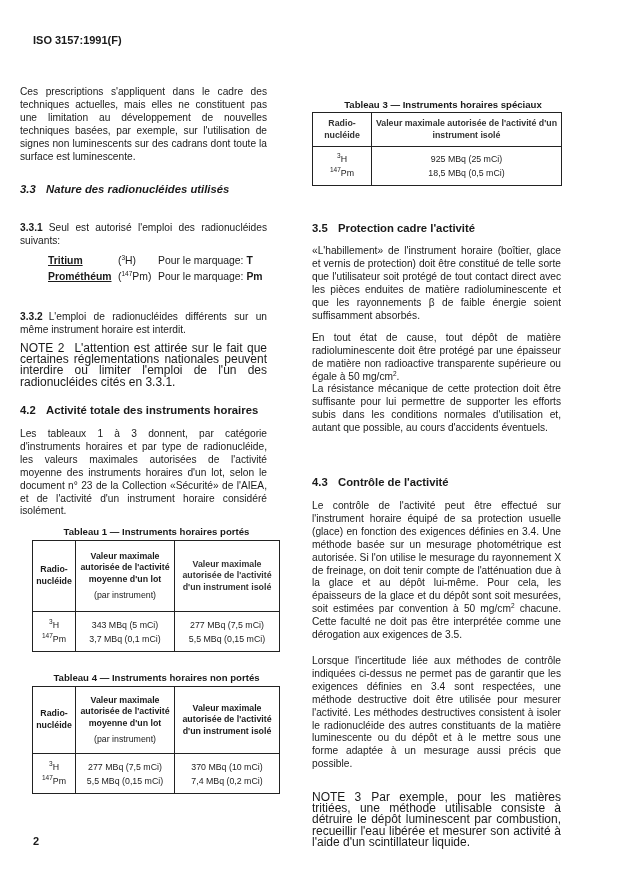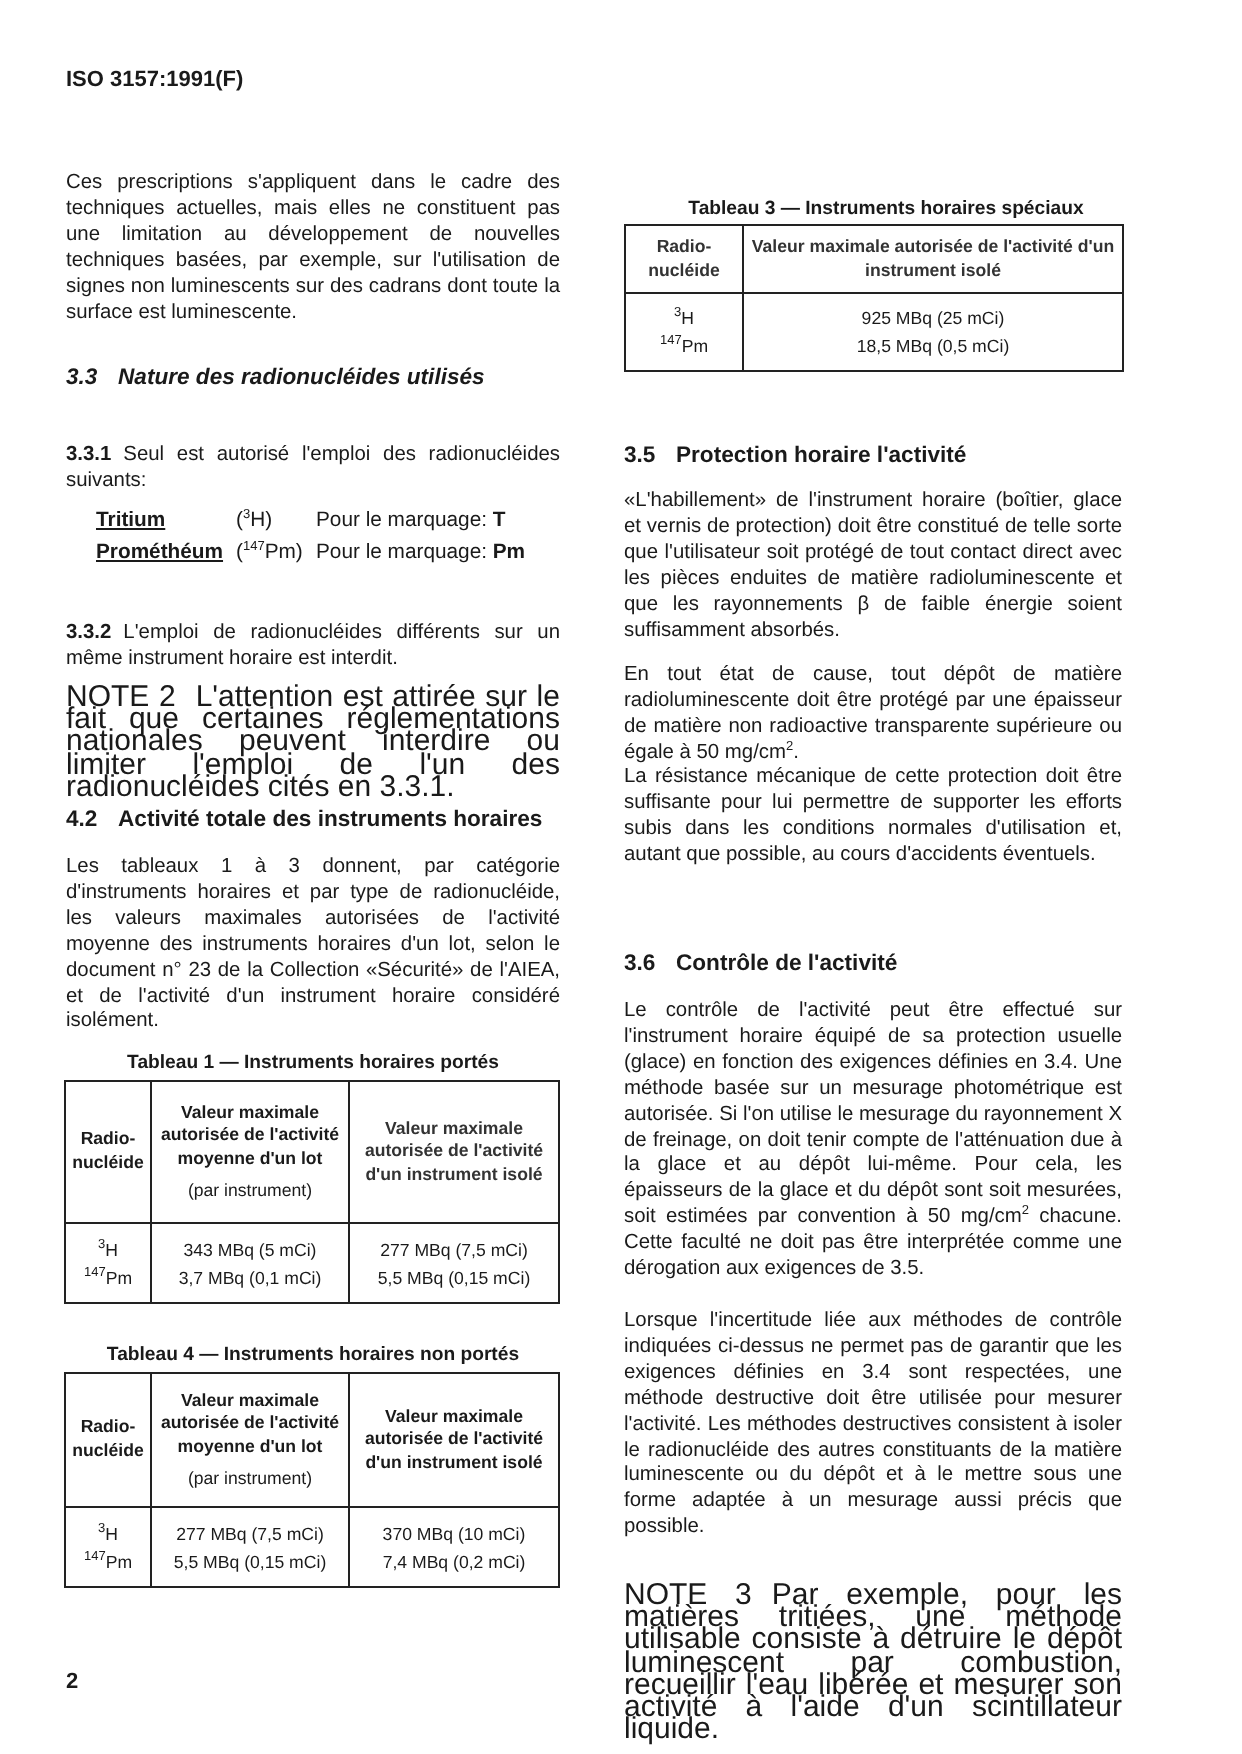--- a/index.html
+++ b/index.html
@@ -5,25 +5,25 @@
   html, body { margin: 0; padding: 0; background: #ffffff; }
   body {
     width: 621px; height: 877px; position: relative; overflow: hidden;
     font-family: "Liberation Sans", "DejaVu Sans", sans-serif;
     color: #1a1a1a;
   }
   .abs { position: absolute; }
   .doc-id { left: 33px; top: 34px; font-size: 11px; font-weight: bold; }
   .para { font-size: 10.2px; line-height: 12.9px; text-align: justify; }
   .para.lastjust { text-align-last: left; }
-  .col-left { left: 33px; width: 247px; }
+  .col-left { left: 20px; width: 247px; }
   .col-right { left: 312px; width: 249px; }
   .h2 { font-size: 11.3px; font-weight: bold; white-space: nowrap; }
   .h2 .num { display: inline-block; width: 26px; }
-  .note { font-size: 15px; line-height: 11.2px; text-align: justify; }
+  .note { font-size: 12px; line-height: 11.2px; text-align: justify; }
   .note .lab { margin-right: 10px; }
   .sub-num { font-weight: bold; margin-right: 6px; }
   sup { font-size: 6.5px; vertical-align: 4px; line-height: 0; }
   .nuclist { left: 48px; font-size: 10.4px; line-height: 16px; }
   .nuclist .row { display: flex; white-space: nowrap; }
   .nuclist .name { width: 70px; font-weight: bold; text-decoration: underline; }
   .nuclist .sym { width: 40px; }
   .nuclist b { font-weight: bold; }
   .tcap { font-size: 9.6px; font-weight: bold; text-align: center; white-space: nowrap; }
   table.dt { border-collapse: collapse; font-size: 8.8px; }
@@ -140,33 +140,33 @@
         </td>
     <td class="val">
           <div>925 MBq (25 mCi)</div>
           <div>18,5 MBq (0,5 mCi)</div>
         </td>
   </tr>
 </tbody>
   </table>
 
 <div class="abs col-right h2" style="top:222px;">
-  <span class="num">3.5</span><span>Protection horaire l'activité</span>
+  <span class="num">3.5</span><span>Protection cadre l'activité</span>
 </div>
 
 <div class="abs col-right para" style="top:245px;">«L'habillement» de l'instrument horaire (boîtier, glace et vernis de protection) doit être constitué de telle sorte que l'utilisateur soit protégé de tout contact direct avec les pièces enduites de matière radioluminescente et que les rayonnements β de faible énergie soient suffisamment absorbés.</div>
 
 <div class="abs col-right para" style="top:332px;">
   <span>En tout état de cause, tout dépôt de matière radioluminescente doit être protégé par une épaisseur de matière non radioactive transparente supérieure ou égale à 50 mg/cm</span><sup>2</sup><span>.</span>
 </div>
 
 <div class="abs col-right para" style="top:383px;">La résistance mécanique de cette protection doit être suffisante pour lui permettre de supporter les efforts subis dans les conditions normales d'utilisation et, autant que possible, au cours d'accidents éventuels.</div>
 
 <div class="abs col-right h2" style="top:476px;">
-  <span class="num">3.6</span><span>Contrôle de l'activité</span>
+  <span class="num">4.3</span><span>Contrôle de l'activité</span>
 </div>
 
 <div class="abs col-right para" style="top:500px;">
   <span>Le contrôle de l'activité peut être effectué sur l'instrument horaire équipé de sa protection usuelle (glace) en fonction des exigences définies en 3.4. Une méthode basée sur un mesurage photométrique est autorisée. Si l'on utilise le mesurage du rayonnement X de freinage, on doit tenir compte de l'atténuation due à la glace et au dépôt lui-même. Pour cela, les épaisseurs de la glace et du dépôt sont soit mesurées, soit estimées par convention à 50 mg/cm</span><sup>2</sup><span> chacune. Cette faculté ne doit pas être interprétée comme une dérogation aux exigences de 3.5.</span>
 </div>
 
 <div class="abs col-right para" style="top:655px;">Lorsque l'incertitude liée aux méthodes de contrôle indiquées ci-dessus ne permet pas de garantir que les exigences définies en 3.4 sont respectées, une méthode destructive doit être utilisée pour mesurer l'activité. Les méthodes destructives consistent à isoler le radionucléide des autres constituants de la matière luminescente ou du dépôt et à le mettre sous une forme adaptée à un mesurage aussi précis que possible.</div>
 
 <div class="abs col-right note" style="top:764px;margin-top:28px;">
   <span class="lab">NOTE 3</span><span>Par exemple, pour les matières tritiées, une méthode utilisable consiste à détruire le dépôt luminescent par combustion, recueillir l'eau libérée et mesurer son activité à l'aide d'un scintillateur liquide.</span>

